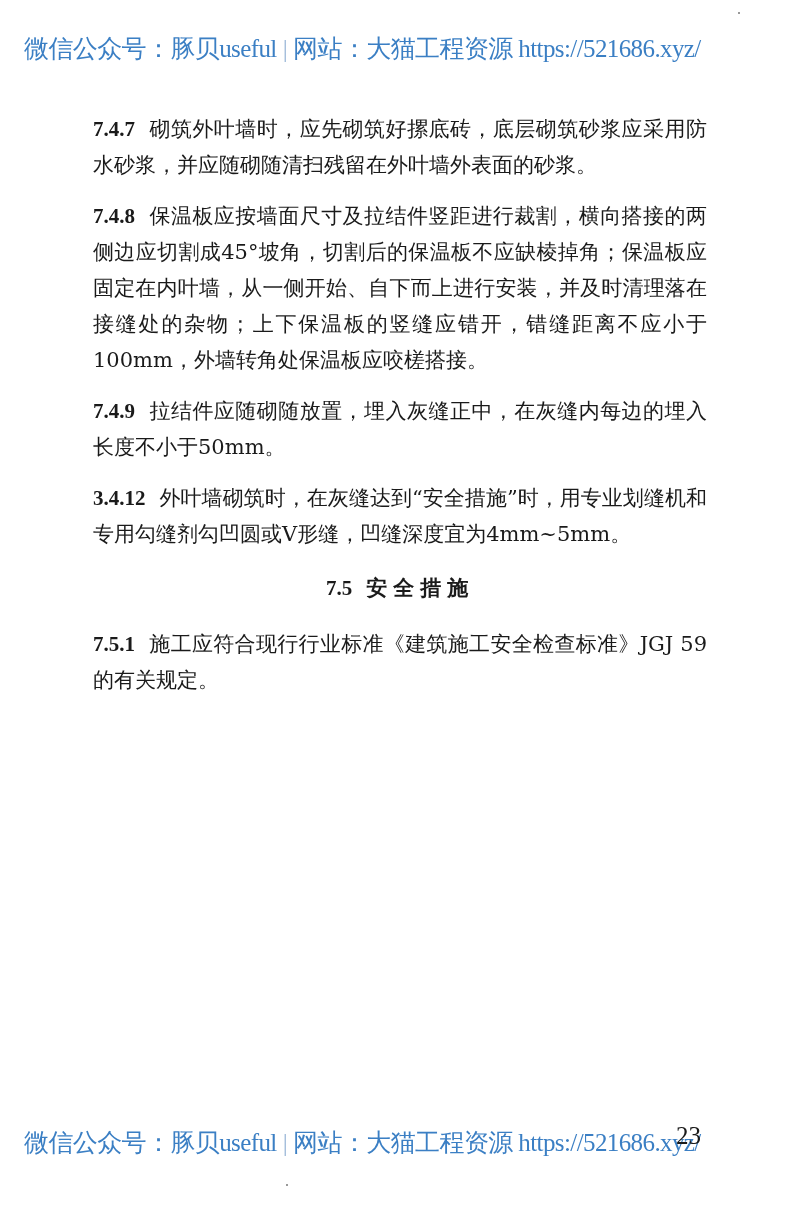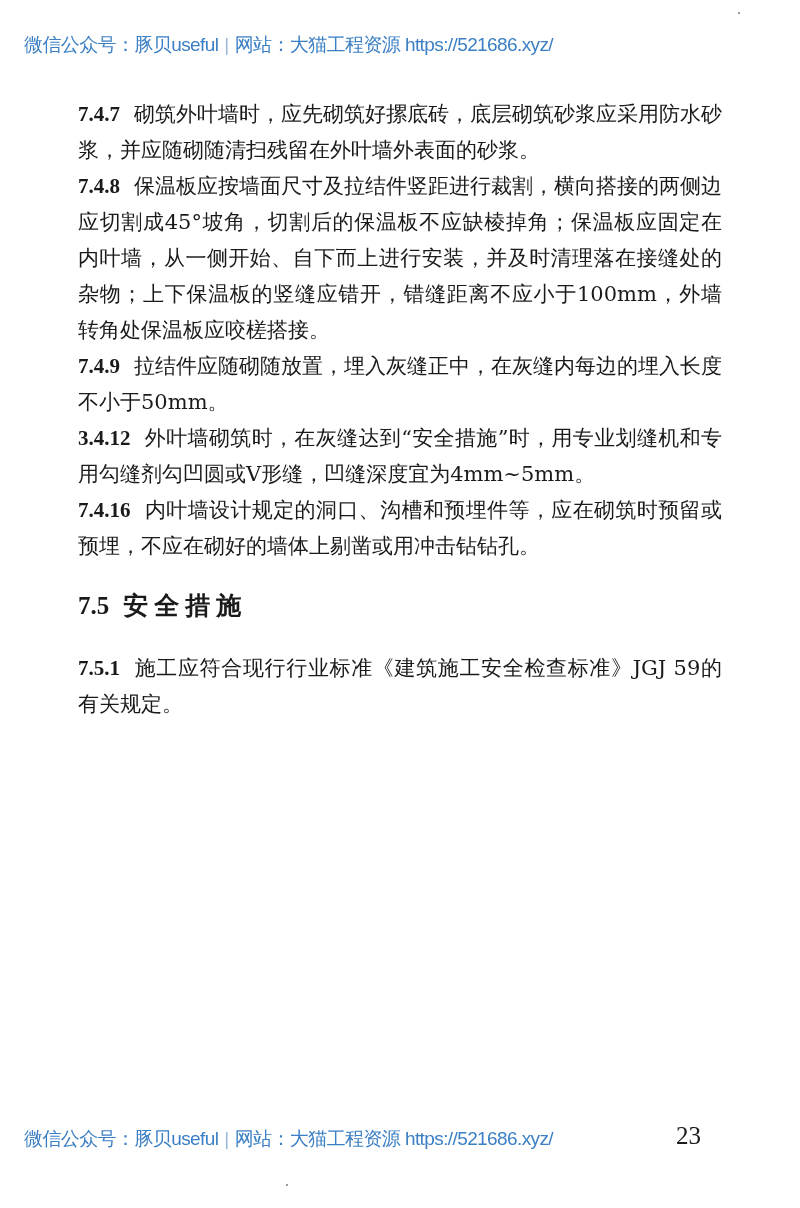--- a/index.html
+++ b/index.html
@@ -2,33 +2,33 @@
 <html><head>
   <meta charset="utf-8">
   <style>
     html, body { margin: 0; padding: 0; }
     body {
       width: 800px; height: 1208px; background: #ffffff; position: relative; overflow: hidden;
       font-family: "DejaVu Serif", "Liberation Serif", serif; color: #1a1a1a;
     }
     .watermark {
       position: absolute; left: 24px; width: 760px; white-space: nowrap;
-      font-family: Liberation Sans, sans-serif;
-      font-size: 19px; color: #3b7fc4; letter-spacing: -0.6px;
+      font-family: Liberation Serif, serif;
+      font-size: 25px; color: #3b7fc4; letter-spacing: -0.6px;
     }
     .wm-top { top: 32px; }
     .wm-bottom { top: 1126px; }
     .wm-sep { color: #9bb7d8; margin: 0 6px; }
     .content {
       position: absolute; left: 78px; top: 96px; width: 644px;
     }
-    .para { font-size: 21px; line-height: 36px; margin: 0; text-align: justify; text-align-last: left; }
+    .para { font-size: 21px; line-height: 36px; margin: 15px; text-align: justify; text-align-last: left; }
     .num { font-weight: bold; font-family: "Liberation Serif", "DejaVu Serif", serif; margin-right: 14px; }
     .section-title {
-      font-size: 25px; font-weight: bold; line-height: 48px;
+      text-align: center; font-size: 21px; font-weight: bold; line-height: 36px;
       margin: 18px 0 20px 0; letter-spacing: 6px;
     }
     .section-title .sec-num { font-family: "Liberation Serif", serif; letter-spacing: 0; margin-right: 14px; }
     .page-number {
       position: absolute; left: 676px; top: 1122px; font-size: 25px;
       font-family: "Liberation Serif", "DejaVu Serif", serif; color: #1a1a1a;
     }
     .speck { position: absolute; width: 2px; height: 2px; background: #999; }
   </style>
 </head>
@@ -36,21 +36,20 @@
 
 <div class="watermark wm-top">
   <span>微信公众号：豚贝useful</span><span class="wm-sep">|</span><span>网站：大猫工程资源 https://521686.xyz/</span>
 </div>
 
 <div class="content">
   <p class="para"><span class="num">7.4.7</span><span>砌筑外叶墙时，应先砌筑好摞底砖，底层砌筑砂浆应采用防水砂浆，并应随砌随清扫残留在外叶墙外表面的砂浆。</span></p>
   <p class="para"><span class="num">7.4.8</span><span>保温板应按墙面尺寸及拉结件竖距进行裁割，横向搭接的两侧边应切割成45°坡角，切割后的保温板不应缺棱掉角；保温板应固定在内叶墙，从一侧开始、自下而上进行安装，并及时清理落在接缝处的杂物；上下保温板的竖缝应错开，错缝距离不应小于100mm，外墙转角处保温板应咬槎搭接。</span></p>
   <p class="para"><span class="num">7.4.9</span><span>拉结件应随砌随放置，埋入灰缝正中，在灰缝内每边的埋入长度不小于50mm。</span></p>
   <p class="para"><span class="num">3.4.12</span><span>外叶墙砌筑时，在灰缝达到“安全措施”时，用专业划缝机和专用勾缝剂勾凹圆或V形缝，凹缝深度宜为4mm~5mm。</span></p>
-  <p class="para"><span class="num">7.4.16</span><span>内叶墙设计规定的洞口、沟槽和预埋件等，应在砌筑时预留或预埋，不应在砌好的墙体上剔凿或用冲击钻钻孔。</span></p>
 
   <div class="section-title">
     <span class="sec-num">7.5</span><span>安全措施</span>
   </div>
 
   <p class="para"><span class="num">7.5.1</span><span>施工应符合现行行业标准《建筑施工安全检查标准》JGJ 59的有关规定。</span></p>
 </div>
 
 <div class="watermark wm-bottom">
   <span>微信公众号：豚贝useful</span><span class="wm-sep">|</span><span>网站：大猫工程资源 https://521686.xyz/</span>

